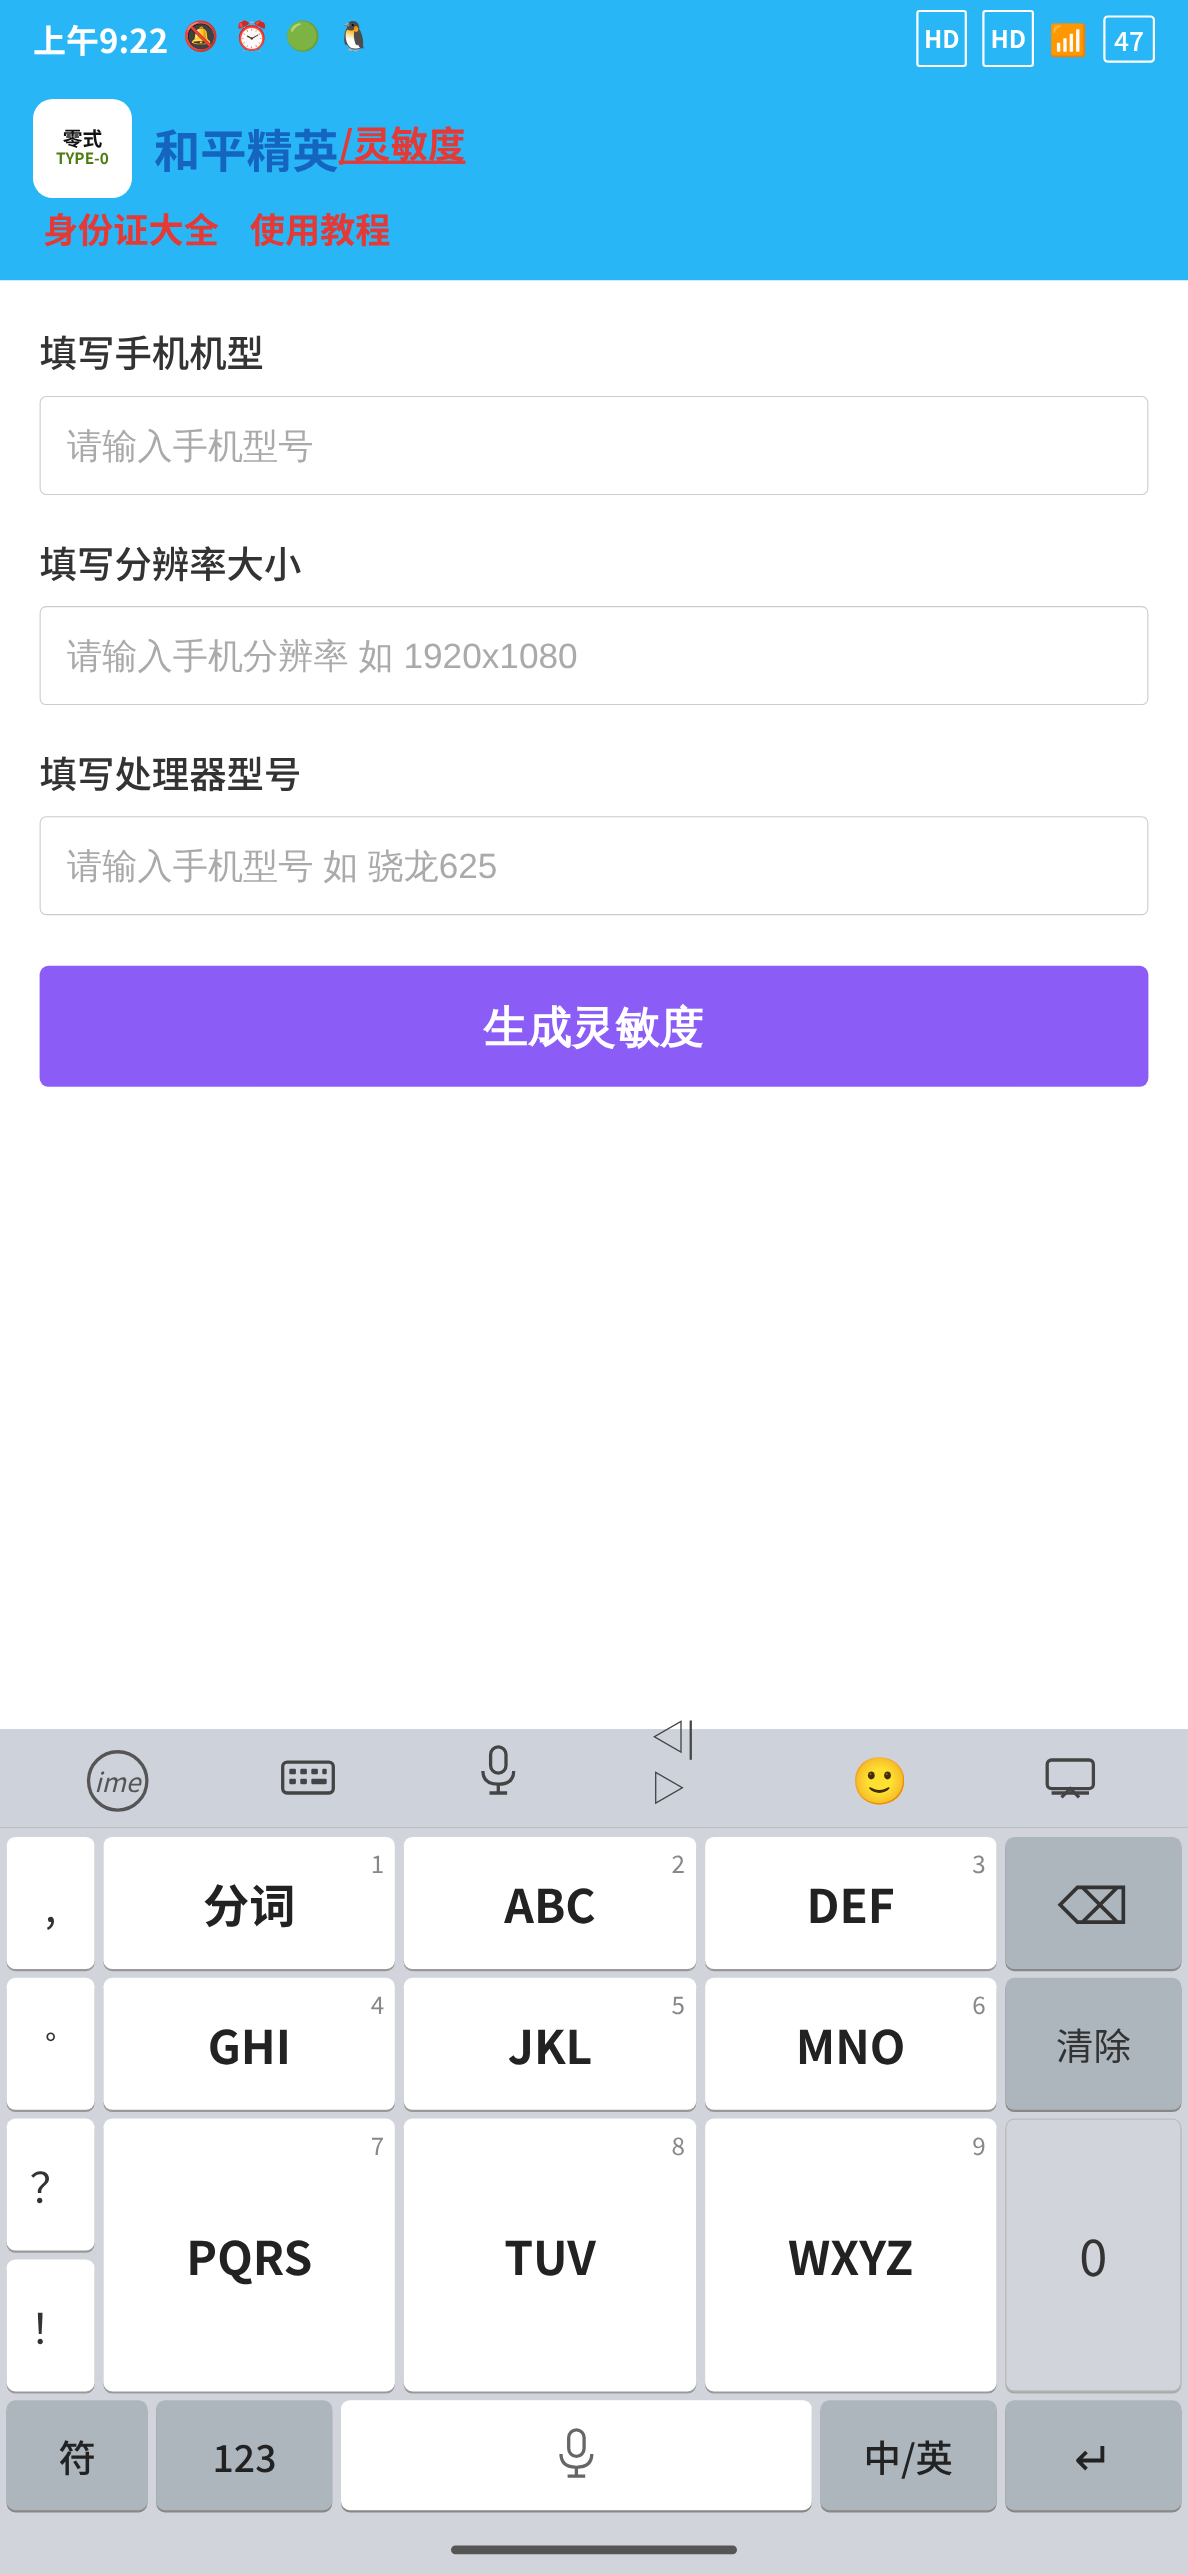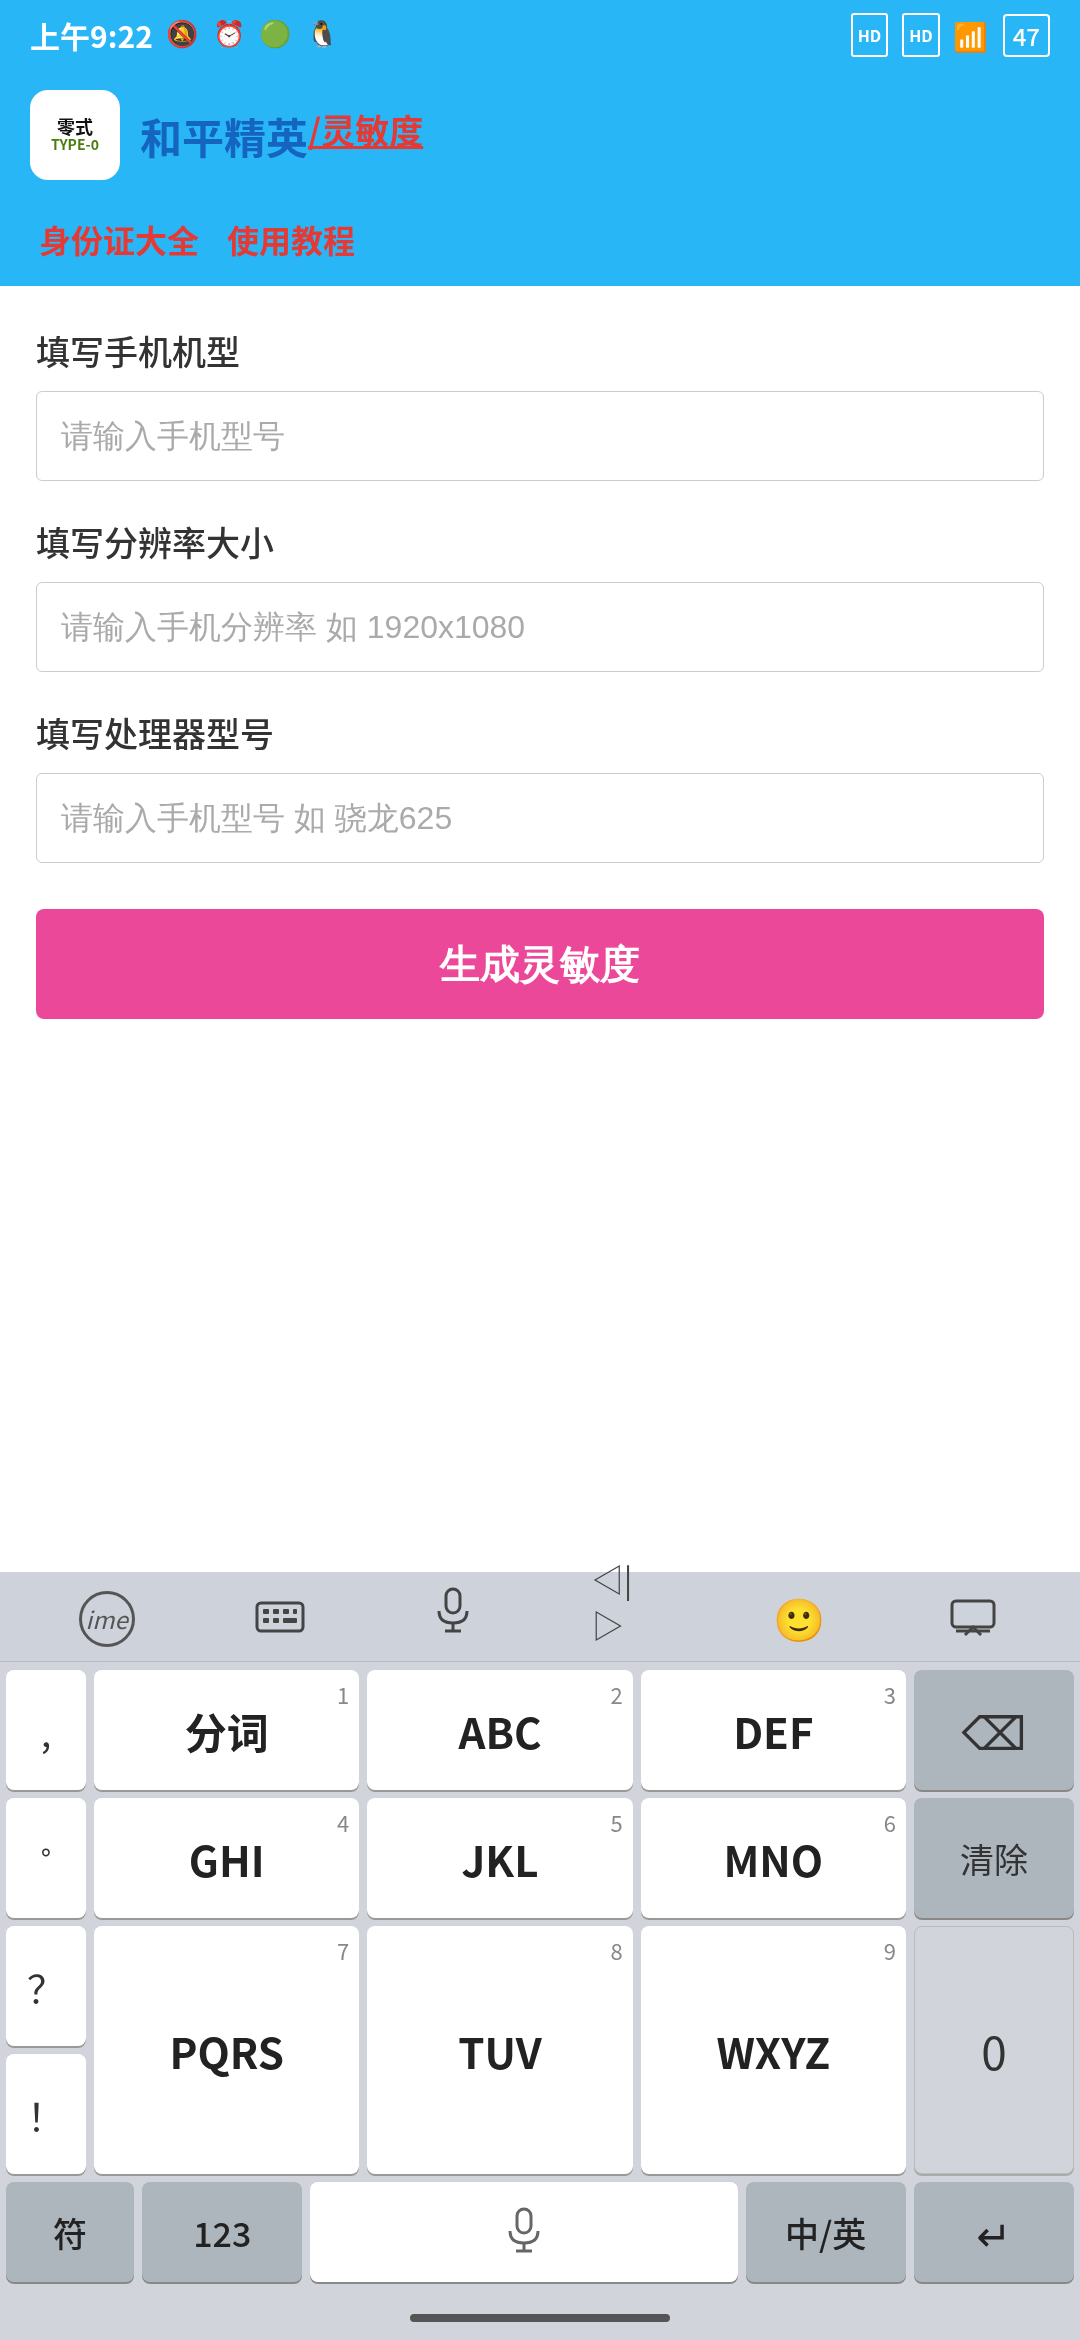--- a/index.html
+++ b/index.html
@@ -36,21 +36,21 @@
       width: 100%;
       background: #29b6f6;
       padding: 20px 30px 0 30px;
       display: flex;
       flex-direction: column;
     }
     .header-top {
       display: flex;
       align-items: center;
       gap: 20px;
-      margin-bottom: 36px;
+      margin-bottom: 5px;
     }
     .app-logo {
       width: 90px;
       height: 90px;
       background: #fff;
       border-radius: 18px;
       display: flex;
       align-items: center;
       justify-content: center;
       font-size: 22px;
@@ -107,21 +107,21 @@
       font-size: 32px;
       color: #999;
       background: #fff;
       margin-bottom: 36px;
       outline: none;
     }
     .input-field::placeholder { color: #aaa; }
     .generate-btn {
       width: 100%;
       height: 110px;
-      background: #ec4899;
+      background: #8b5cf6;
       border: none;
       border-radius: 8px;
       color: #fff;
       font-size: 40px;
       font-weight: 600;
       cursor: pointer;
       margin-top: 10px;
       margin-bottom: 20px;
       font-family: Liberation Mono, monospace;
     }
@@ -292,21 +292,21 @@
       height: 8px;
       background: #555;
       border-radius: 4px;
     }
 
     
     .hd-badge {
       background: transparent;
       border: 2px solid #fff;
       border-radius: 3px;
-      font-size: 16px;
+      font-size: 22px;
       padding: 8px 5px;
       color: #fff;
       font-weight: bold;
     }
   </style>
 </head>
 <body>
 
 <div class="status-bar">
   <div class="status-left">

